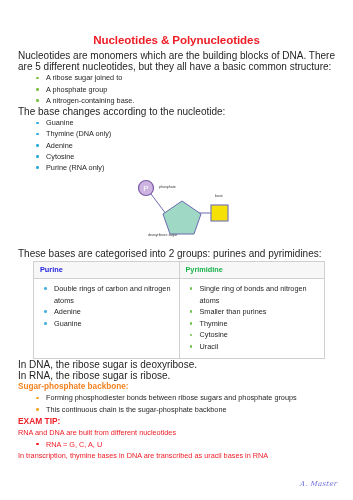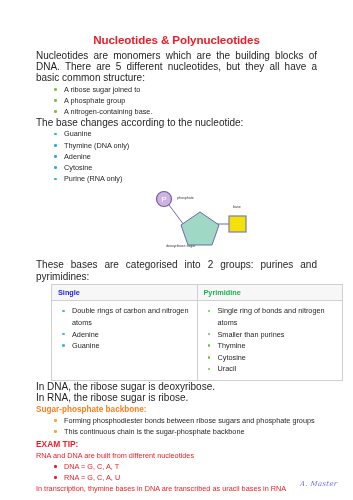--- a/index.html
+++ b/index.html
@@ -12,21 +12,21 @@
     height: 500px;
     overflow: hidden;
     font-family: "Liberation Sans", sans-serif;
     color: #1a1a1a;
     position: relative;
   }
   .page {
     width: 353px;
     height: 500px;
     box-sizing: border-box;
-    padding: 0 36px;
+    padding: 0 18px;
     position: relative;
   }
   .doc-title {
     text-align: center;
     color: #ee1c25;
     font-weight: bold;
     font-size: 11.6px;
     margin: 0;
     padding-top: 33px;
     letter-spacing: -0.1px;
@@ -207,21 +207,21 @@
       <span class="dlabel lbl-base">base</span>
       <span class="dlabel lbl-sugar">deoxyribose sugar</span>
     </div>
   </div>
 
   <p class="para">These bases are categorised into 2 groups: purines and pyrimidines:</p>
 
   <table class="tbl">
     <thead>
       <tr>
-        <th class="purine">Single</th>
+        <th class="purine">Purine</th>
         <th class="pyrimidine">Pyrimidine</th>
       </tr>
     </thead>
     <tbody>
       <tr>
         <td class="purine-cell">
           <ul class="bul tbl-blue">
             <li>Double rings of carbon and nitrogen atoms</li>
             <li>Adenine</li>
             <li>Guanine</li>
@@ -248,21 +248,20 @@
   <ul class="bul orange">
     <li>Forming phosphodiester bonds between ribose sugars and phosphate groups</li>
     <li>This continuous chain is the sugar-phosphate backbone</li>
   </ul>
 
   <p class="heading-red">EXAM TIP:</p>
 
   <p class="para-red">RNA and DNA are built from different nucleotides</p>
 
   <ul class="bul red">
-    <li>DNA = G, C, A, T</li>
     <li>RNA = G, C, A, U</li>
   </ul>
 
   <p class="para-red">In transcription, thymine bases in DNA are transcribed as uracil bases in RNA</p>
 
   <div class="signature">A. Master</div>
 
 </div>
 
 </body></html>

